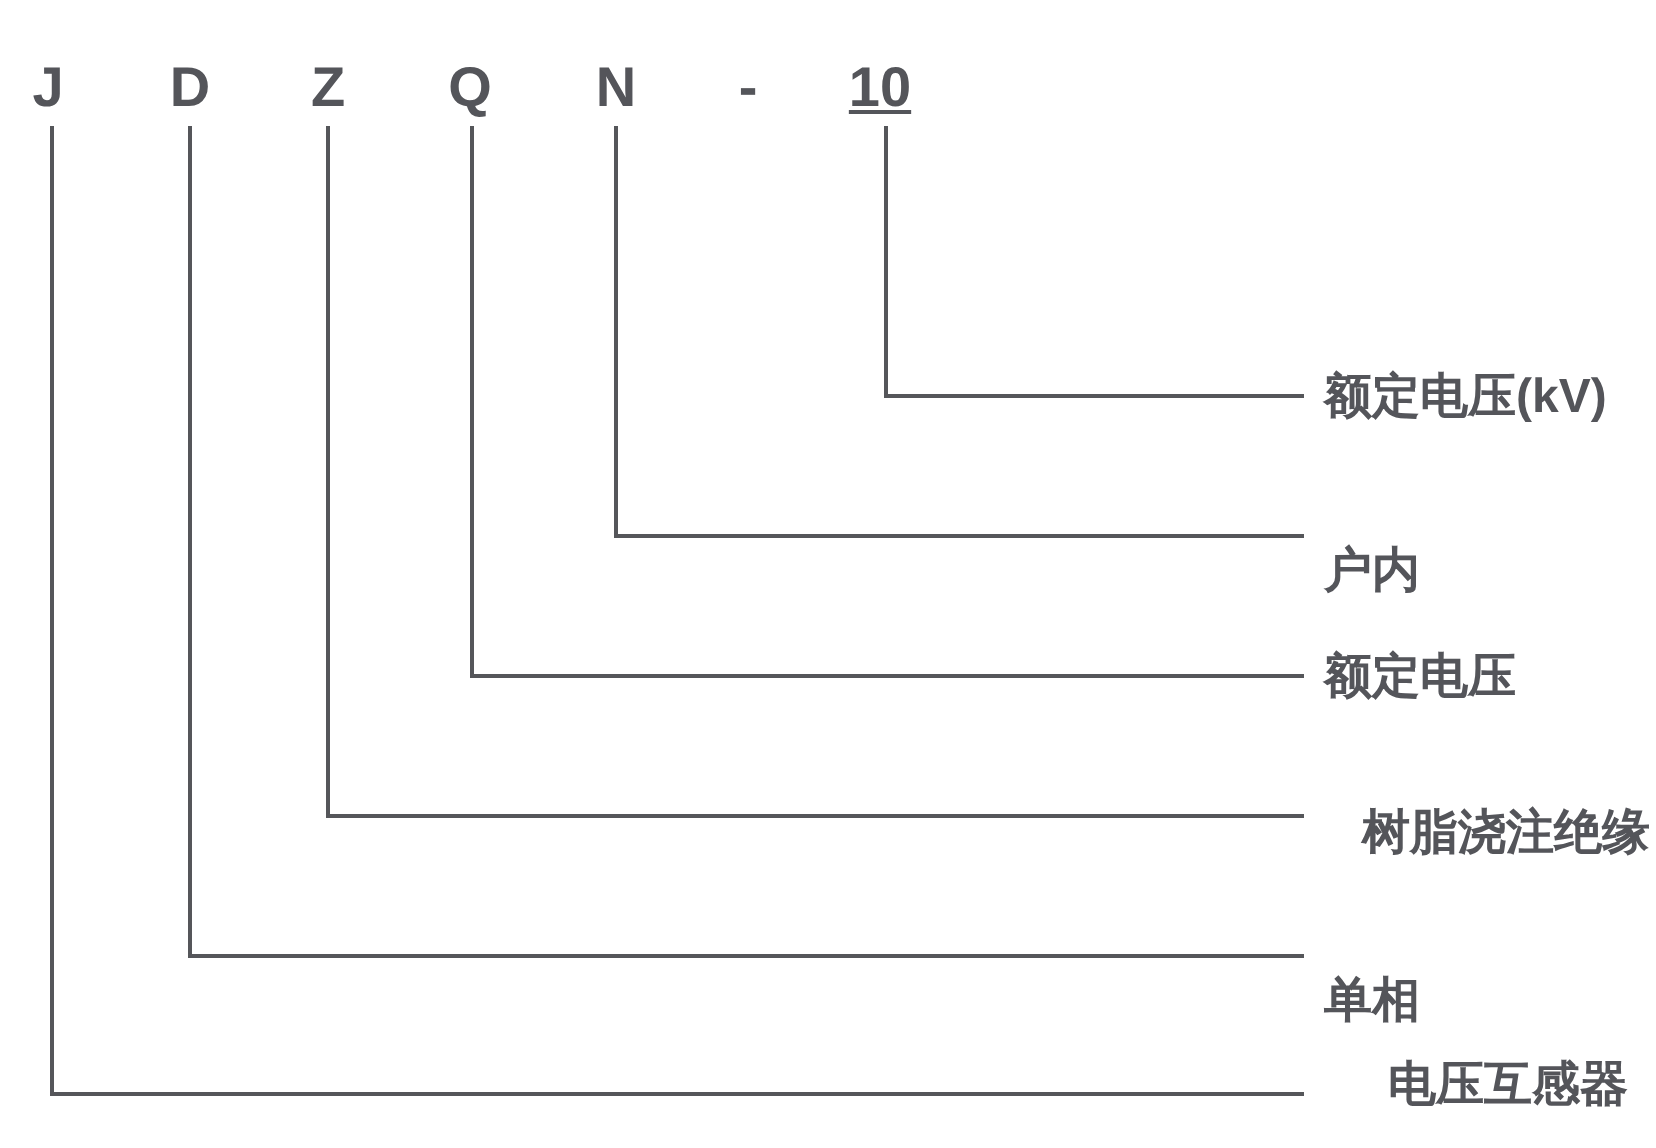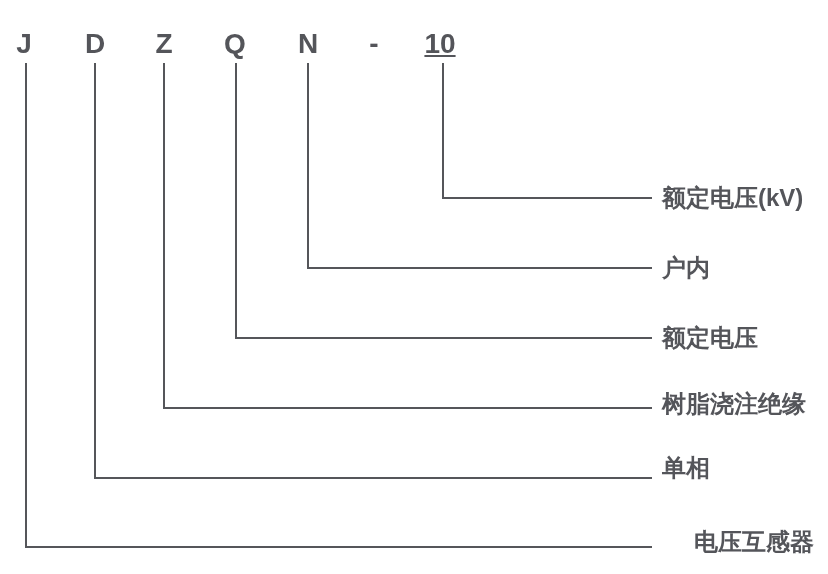--- a/index.html
+++ b/index.html
@@ -54,33 +54,33 @@
     white-space: nowrap;
   }
 
   
   .r0-v { left: 442px; height: 136px; }
   .r0-h { top: 197px; left: 442px; width: 210px; }
   .r0-l { top: 198px; }
   
   .r1-v { left: 307px; height: 206px; }
   .r1-h { top: 267px; left: 307px; width: 345px; }
-  .r1-l { top: 268px; }
+  .r1-l { top: 285px; }
   
   .r2-v { left: 235px; height: 276px; }
   .r2-h { top: 337px; left: 235px; width: 417px; }
   .r2-l { top: 338px; }
   
   .r3-v { left: 163px; height: 346px; }
   .r3-h { top: 407px; left: 163px; width: 489px; }
-  .r3-l { top: 404px; }
+  .r3-l { top: 416px; margin-left: 19px; }
   
   .r4-v { left: 94px; height: 416px; }
   .r4-h { top: 477px; left: 94px; width: 558px; }
-  .r4-l { top: 468px; text-align: right; }
+  .r4-l { top: 500px; text-align: right; }
   
   .r5-v { left: 25px; height: 485px; }
   .r5-h { top: 546px; left: 25px; width: 627px; }
   .r5-l { top: 542px; margin-left: 32px; }
 </style>
 </head>
 <body>
 
 <div class="canvas">
 

